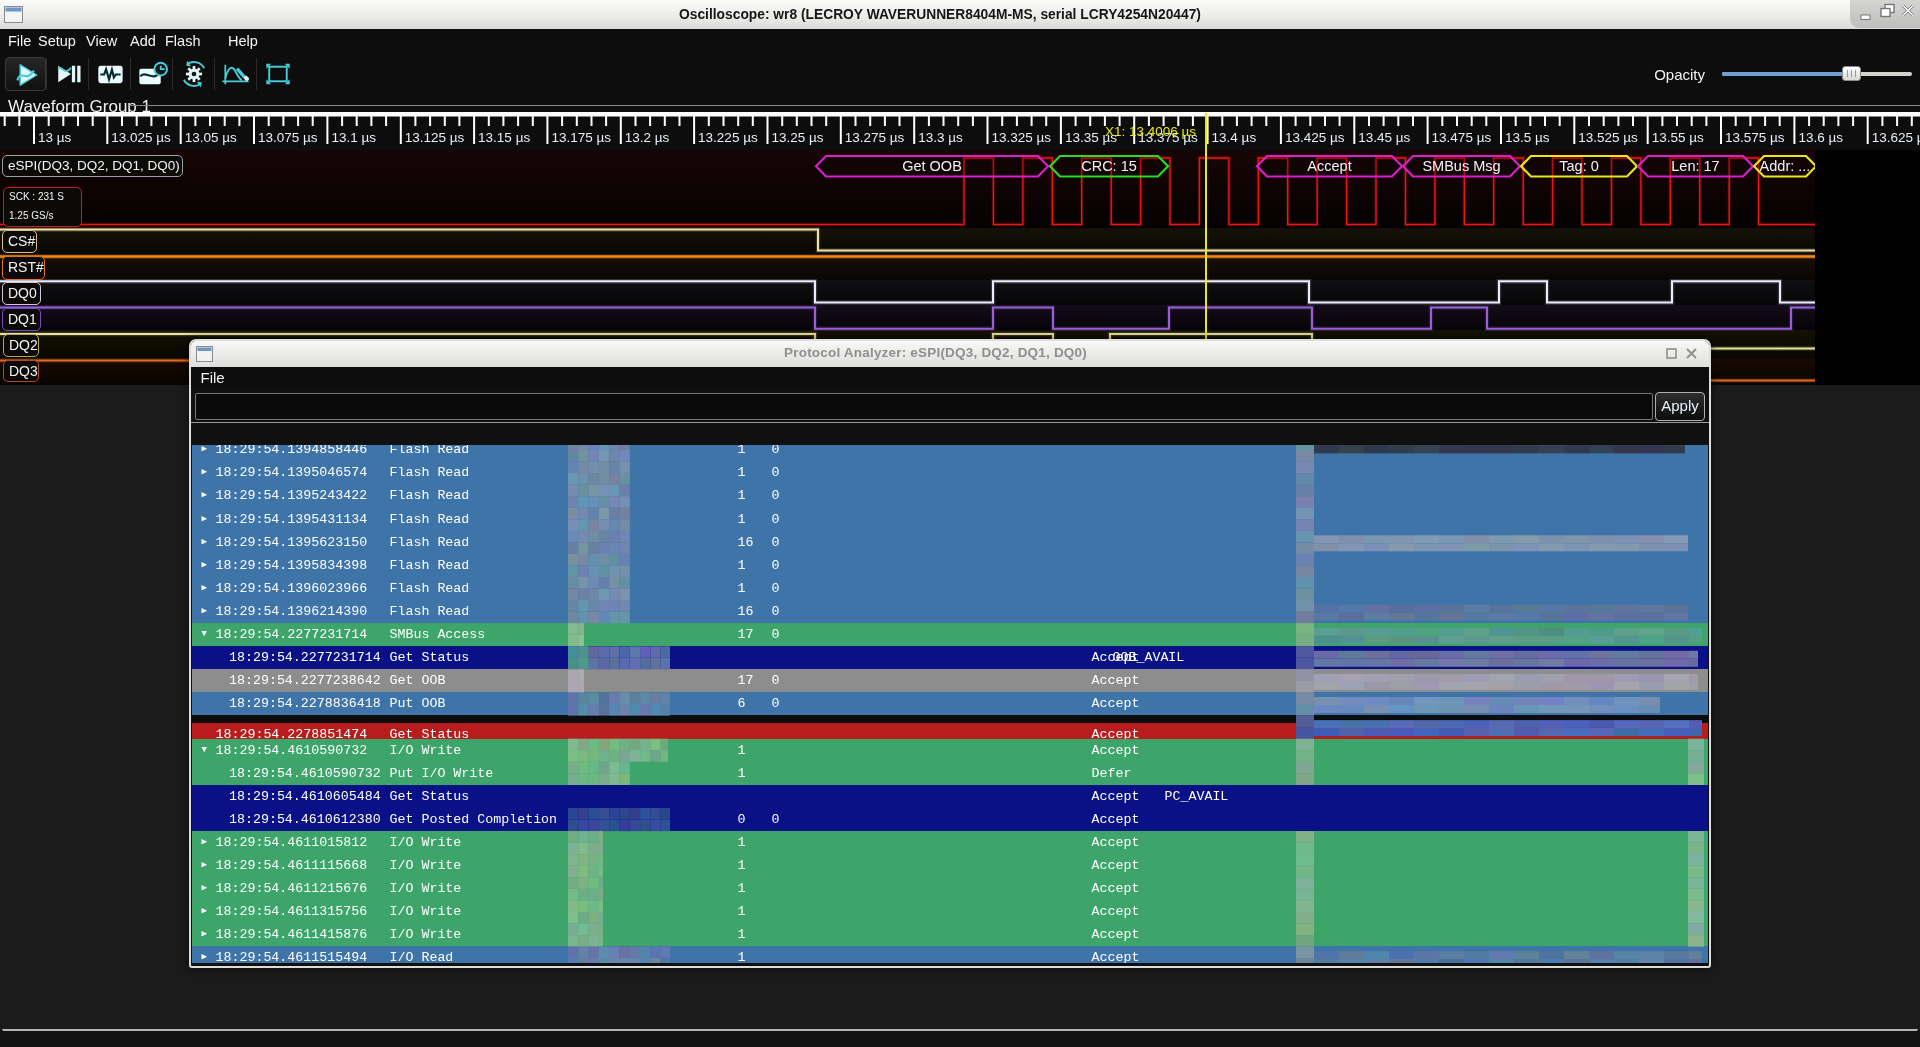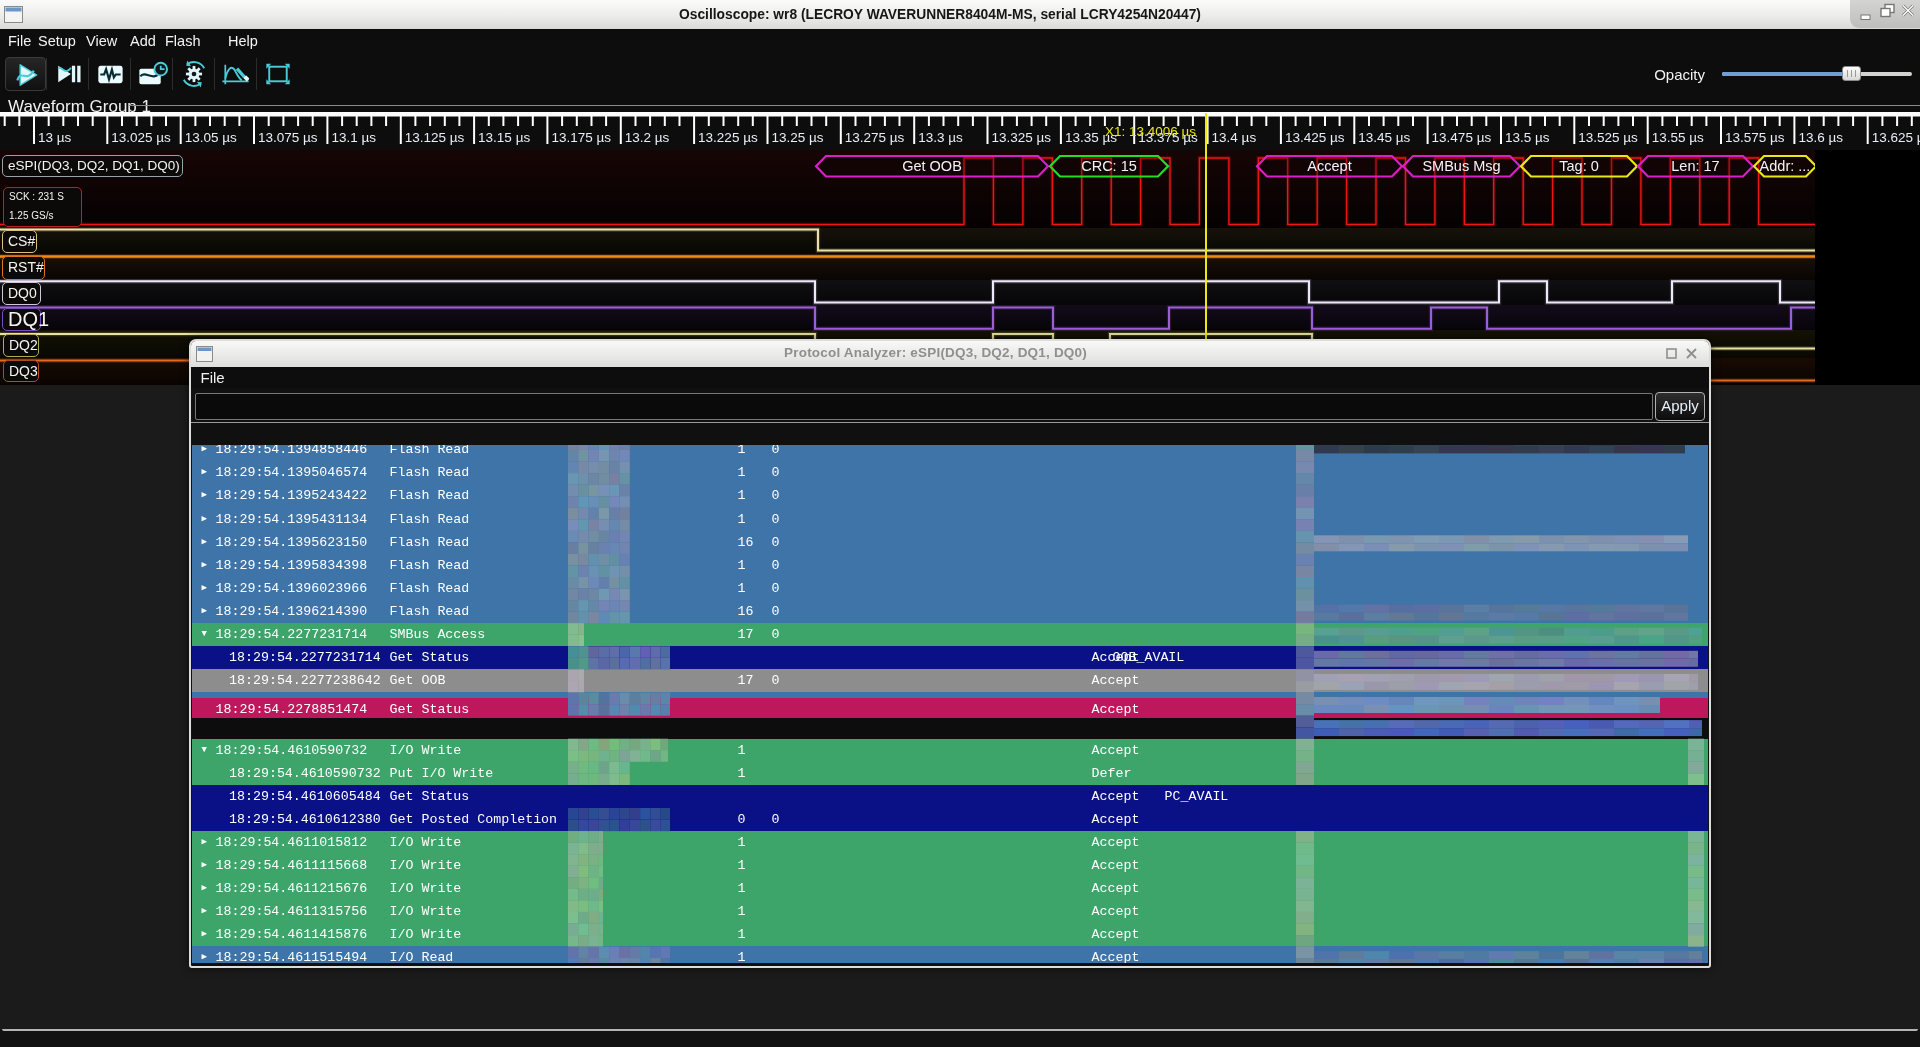--- a/index.html
+++ b/index.html
@@ -312,21 +312,21 @@
     <polygon points="1638.0,16.2 1648.0,6 1743.0,6 1753.0,16.2 1743.0,26.5 1648.0,26.5" fill="rgba(10,2,6,0.25)" stroke="#da1fc8" stroke-width="2.2"></polygon>
     <text x="1695.5" y="21.3" font-size="14.5" fill="#f2f2f8" text-anchor="middle">Len: 17</text>
     <polygon points="1754.0,16.2 1764.0,6 1806.0,6 1816.0,16.2 1806.0,26.5 1764.0,26.5" fill="rgba(10,2,6,0.25)" stroke="#e8e818" stroke-width="2.2"></polygon>
     <text x="1785.0" y="21.3" font-size="14.5" fill="#f2f2f8" text-anchor="middle">Addr: ...</text>
   </svg>
 <div style="position:absolute;left:2px;top:155px;width:181px;height:22px;background:#0b0a09;border:1.6px solid #93a5ab;border-radius:5px;box-sizing:border-box;color:#f4f4f4;font-size:13.5px;line-height:20px;padding-left:5px;white-space:nowrap">eSPI(DQ3, DQ2, DQ1, DQ0)</div>
 <div style="position:absolute;left:3px;top:187px;width:79px;height:40px;background:#0b0a09;border:1.6px solid #c02020;border-radius:5px;box-sizing:border-box;color:#f4f4f4;font-size:10px;line-height:18.5px;padding-left:5px;white-space:nowrap">SCK : 231 S<br>1.25 GS/s</div>
 <div style="position:absolute;left:2px;top:230px;width:35px;height:23px;background:#0b0a09;border:1.6px solid #d9c17e;border-radius:5px;box-sizing:border-box;color:#f4f4f4;font-size:14px;line-height:21px;padding-left:5px;white-space:nowrap">CS#</div>
 <div style="position:absolute;left:2px;top:256px;width:43px;height:24px;background:#0b0a09;border:1.6px solid #e0761c;border-radius:5px;box-sizing:border-box;color:#f4f4f4;font-size:14px;line-height:21.5px;padding-left:5px;white-space:nowrap">RST#</div>
 <div style="position:absolute;left:2px;top:282px;width:39px;height:23px;background:#0b0a09;border:1.6px solid #cfc8dc;border-radius:5px;box-sizing:border-box;color:#f4f4f4;font-size:14px;line-height:21px;padding-left:5px;white-space:nowrap">DQ0</div>
-<div style="position:absolute;left:2px;top:308px;width:39px;height:23px;background:#0b0a09;border:1.6px solid #7a4cc0;border-radius:5px;box-sizing:border-box;color:#f4f4f4;font-size:20px;line-height:21px;padding-left:5px;white-space:nowrap">DQ1</div>
+<div style="position:absolute;left:2px;top:308px;width:39px;height:23px;background:#0b0a09;border:1.6px solid #7a4cc0;border-radius:5px;box-sizing:border-box;color:#f4f4f4;font-size:14px;line-height:21px;padding-left:5px;white-space:nowrap">DQ1</div>
 <div style="position:absolute;left:3px;top:334px;width:36px;height:23px;background:#0b0a09;border:1.6px solid #b5ab53;border-radius:5px;box-sizing:border-box;color:#f4f4f4;font-size:14px;line-height:21px;padding-left:5px;white-space:nowrap">DQ2</div>
 <div style="position:absolute;left:3px;top:360px;width:36px;height:22px;background:#0b0a09;border:1.6px solid #b34c1c;border-radius:5px;box-sizing:border-box;color:#f4f4f4;font-size:14px;line-height:20px;padding-left:5px;white-space:nowrap">DQ3</div>
 <div style="position:absolute;left:0;top:385px;width:1920px;height:645px;background:#1b1b1b"></div>
 <div style="position:absolute;left:1815px;top:150px;width:105px;height:235px;background:#000"></div>
 <div style="position:absolute;left:1105px;top:124px;width:100px;color:#e9e913;font-size:13.5px;white-space:nowrap">X1: 13.4006 µs</div>
 <div style="position:absolute;left:1205px;top:113px;width:2px;height:226px;background:#e9e913"></div>
 
 <div style="position:absolute;left:188.5px;top:338.5px;width:1522px;height:629px;background:#101010;border:2px solid #dcdcda;border-radius:7px 7px 3px 3px;box-sizing:border-box;box-shadow:0 0 10px rgba(0,0,0,0.6)">
   <div style="position:absolute;left:0;top:0;width:100%;height:26px;background:linear-gradient(#f8f8f6,#dededc);border-radius:5px 5px 0 0;border-bottom:1px solid #b8b8b6">
     <svg width="17" height="16" viewBox="0 0 17 16" style="position:absolute;left:5px;top:5px">
@@ -421,21 +421,21 @@
           <span style="position:absolute;left:580px">0</span>
           <span style="position:absolute;left:900px">Accept</span>
         </div>
         <div style="position:absolute;left:0;top:247.5px;width:100%;height:23.1px;background:#3f74a8;line-height:23.1px">
           <span style="position:absolute;left:37.5px">18:29:54.2278836418</span>
           <span style="position:absolute;left:198px">Put OOB</span>
           <span style="position:absolute;left:546px">6</span>
           <span style="position:absolute;left:580px">0</span>
           <span style="position:absolute;left:900px">Accept</span>
         </div>
-        <div style="position:absolute;left:0;top:253px;width:100%;height:20px;background:#be185d;line-height:23.1px">
+        <div style="position:absolute;left:0;top:278px;width:100%;height:20px;background:#b91c1c;line-height:23.1px">
           <span style="position:absolute;left:24px">18:29:54.2278851474</span>
           <span style="position:absolute;left:198px">Get Status</span>
           <span style="position:absolute;left:900px">Accept</span>
         </div>
         <div style="position:absolute;left:0;top:293.7px;width:100%;height:23.1px;background:#3da56a;line-height:23.1px">
           <span style="position:absolute;left:10px;top:0;font-size:9px">▼</span>
           <span style="position:absolute;left:24px">18:29:54.4610590732</span>
           <span style="position:absolute;left:198px">I/O Write</span>
           <span style="position:absolute;left:546px">1</span>
           <span style="position:absolute;left:900px">Accept</span>

